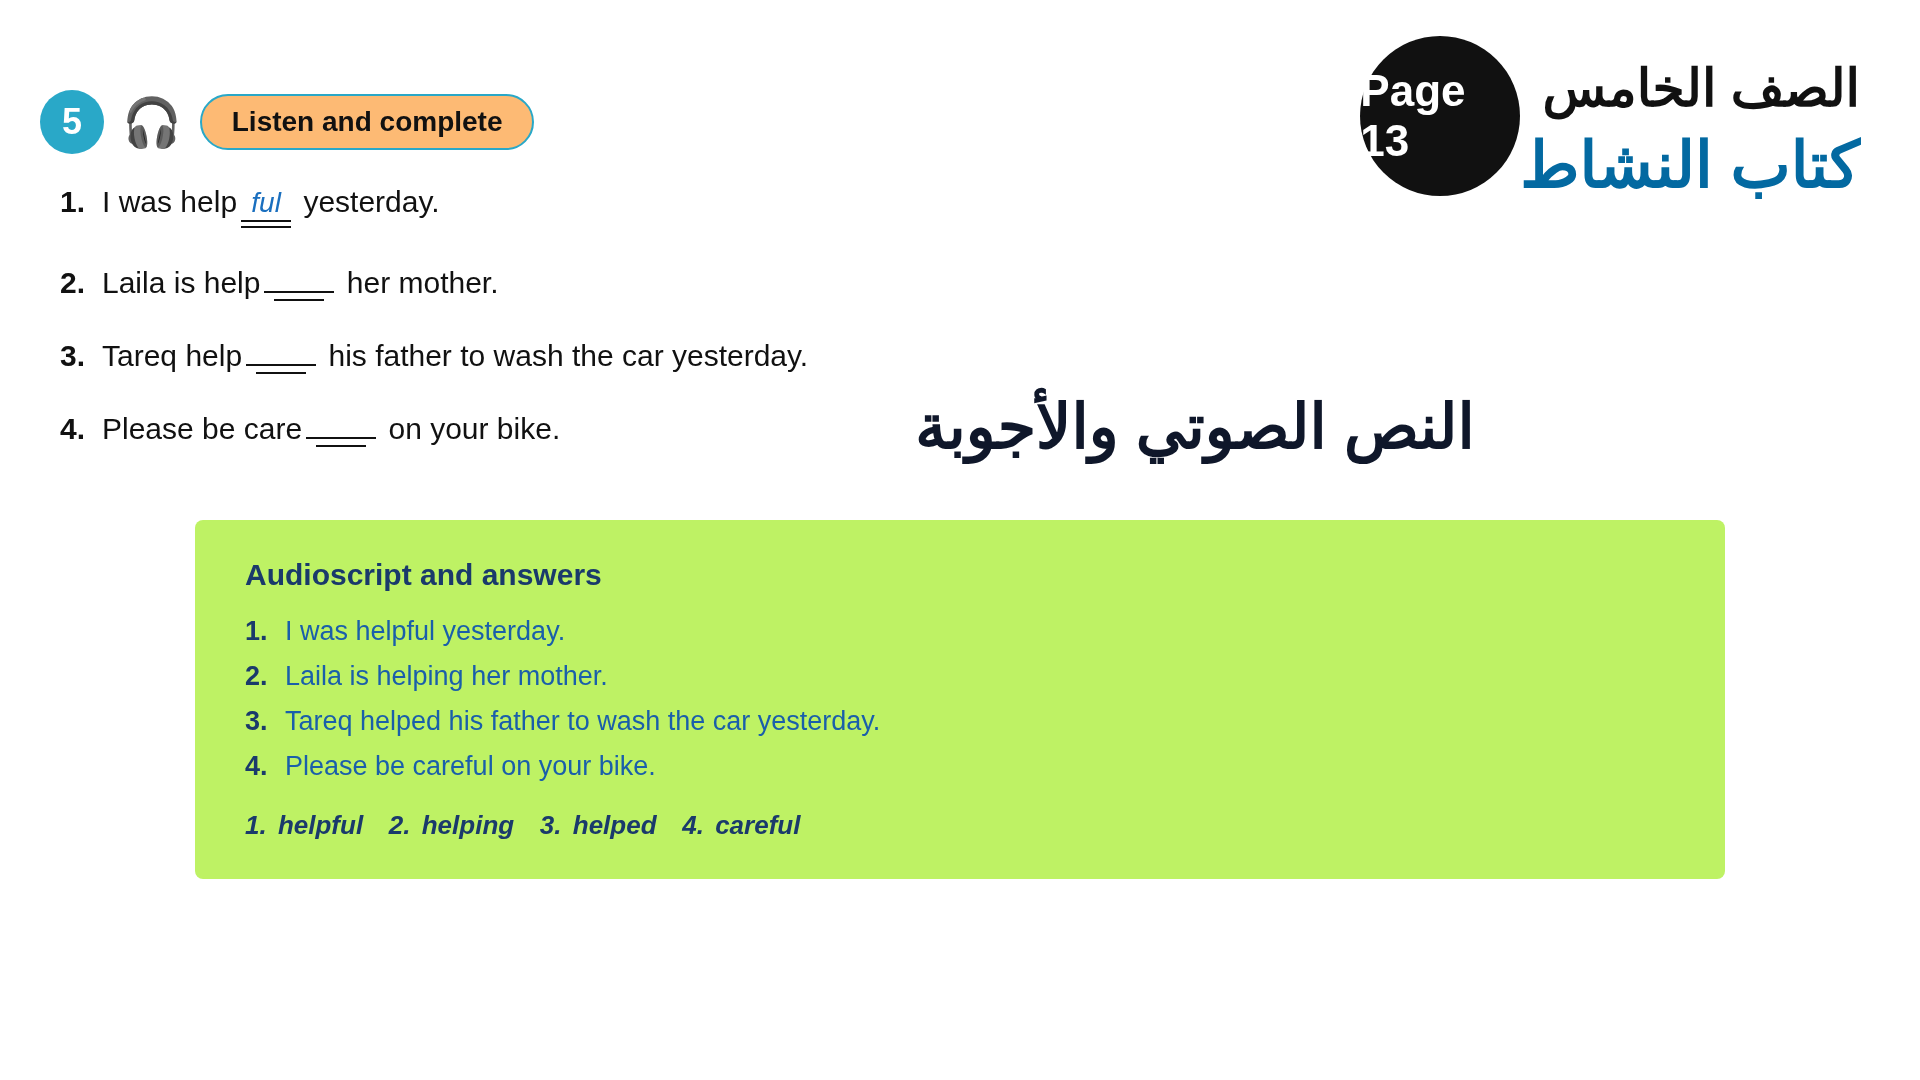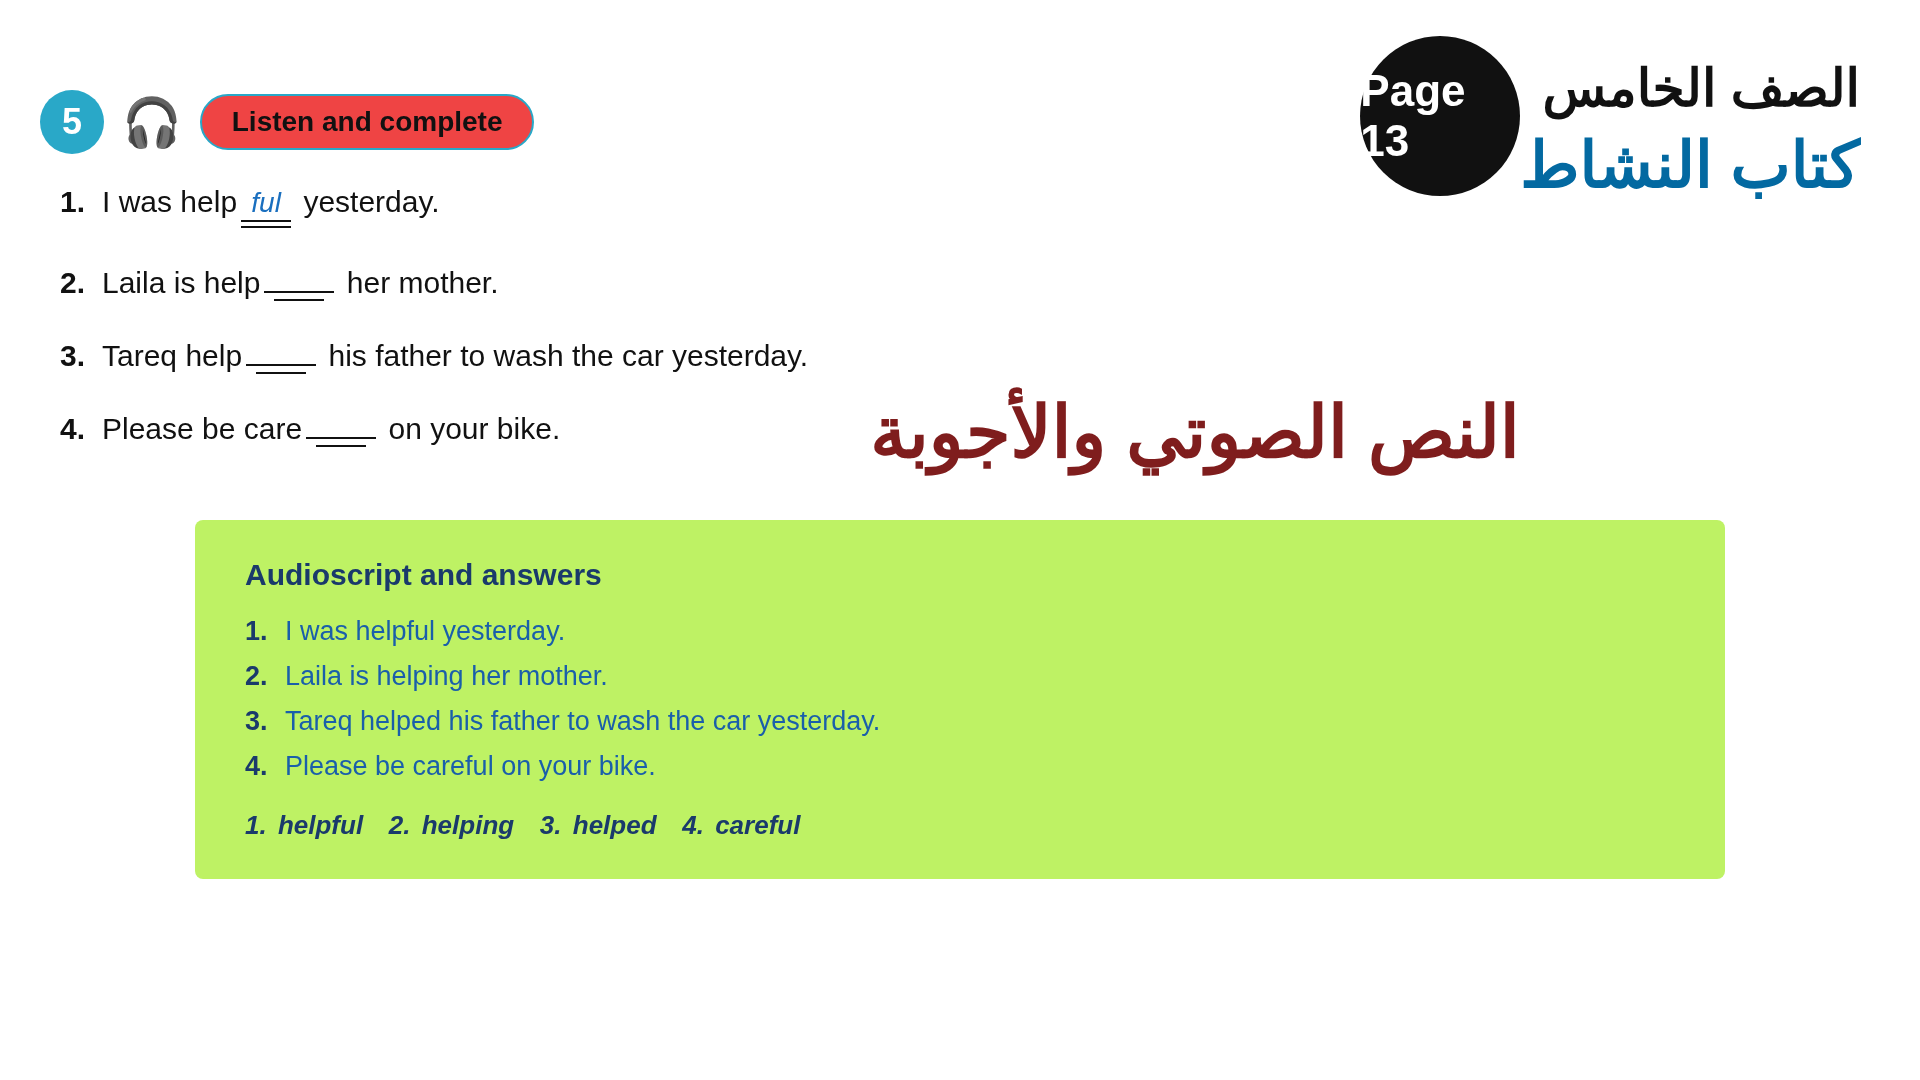--- a/index.html
+++ b/index.html
@@ -84,21 +84,21 @@
       font-size: 36px;
       font-weight: bold;
     }
 
     .headphone-icon {
       font-size: 48px;
       color: #29a8c8;
     }
 
     .listen-btn {
-      background: #ef4444;
+      background: #fdba74;
       border: 2px solid #29a8c8;
       border-radius: 30px;
       padding: 10px 30px;
       font-size: 28px;
       font-weight: bold;
       color: #111111;
     }
 
     
     .sentences-area {
@@ -176,23 +176,23 @@
       margin-top: 2px;
     }
 
     
     .arabic-big {
       position: absolute;
       top: 390px;
       left: 530px;
       right: 60px;
       text-align: center;
-      font-size: 72px;
-      font-weight: bold;
-      color: #7f1d1d;
+      font-size: 62px;
+      font-weight: bold;
+      color: #0f172a;
       direction: rtl;
       font-family: 'Arial', sans-serif;
     }
 
     
     .audioscript-box {
       position: absolute;
       top: 520px;
       left: 195px;
       right: 195px;

